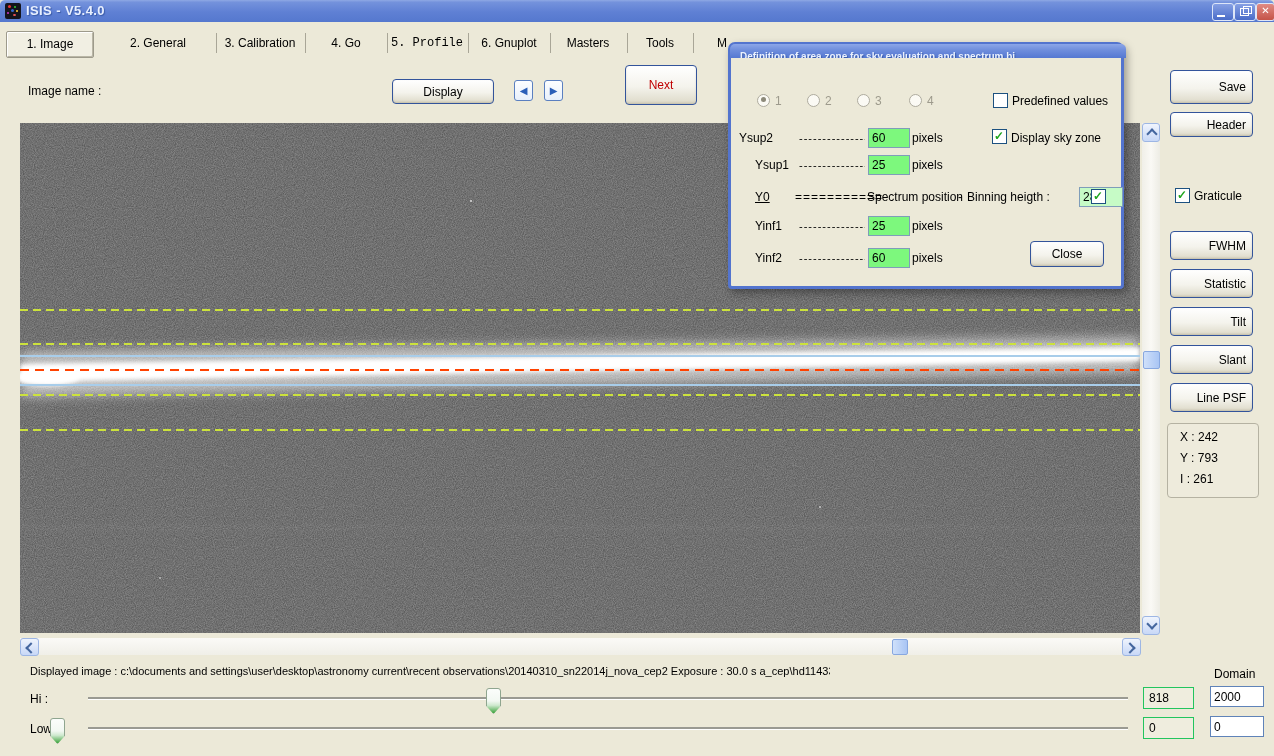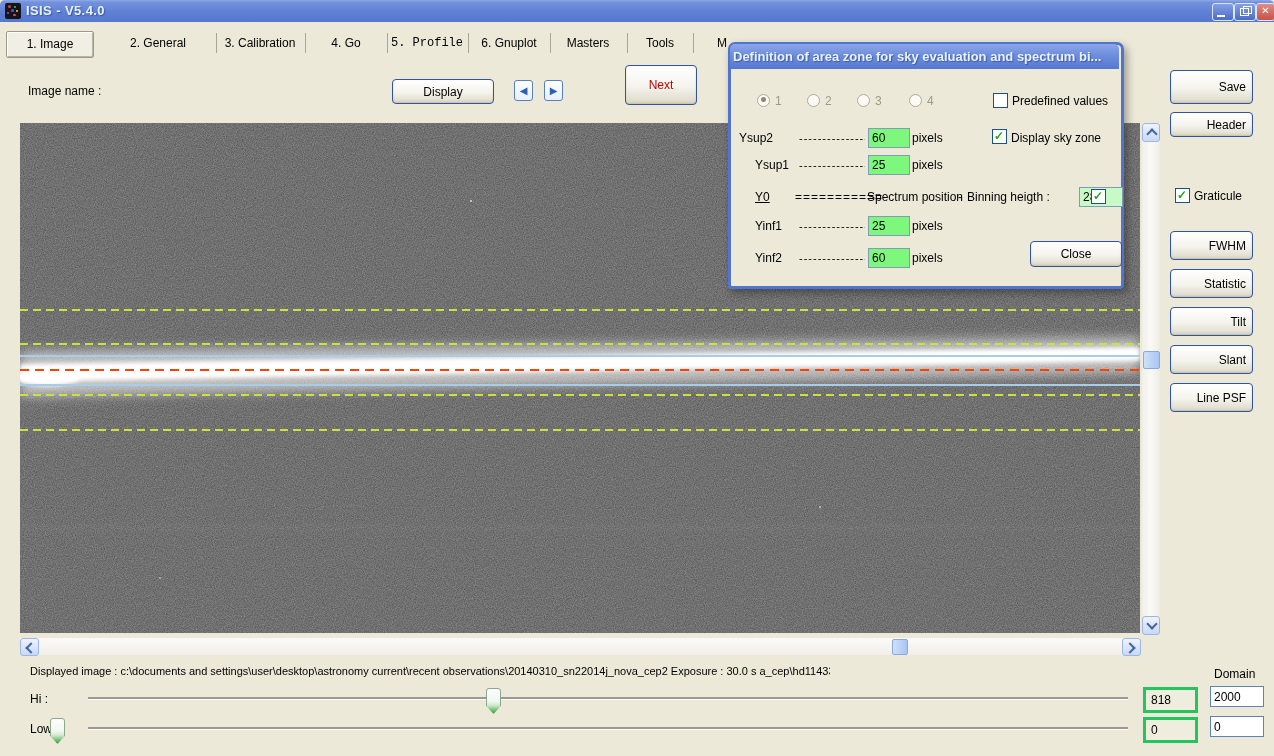--- a/index.html
+++ b/index.html
@@ -53,30 +53,30 @@
 
   
   .cb{width:13px;height:13px;background:#fff;border:1px solid #1C5180;display:inline-block;line-height:12px;}
   .cb .check{color:#1FA51F;font-weight:bold;font-size:12px;margin-left:1px;}
   .radio{width:11px;height:11px;border-radius:50%;border:1px solid #AEAB9E;background:#FBFAF4;display:inline-block;}
   .radio.sel::after{content:"";display:block;width:5px;height:5px;border-radius:50%;background:#8D8A7A;margin:2px auto;}
   .gray{color:#9D9A8C;}
 
   
   .dialog{left:728px;top:42px;width:390px;height:241px;border:3px solid #5374CE;border-radius:7px 7px 4px 4px;background:#ECE9D8;box-shadow:3px 4px 8px rgba(0,0,0,.35);z-index:50;}
-  .dialog-title{left:-1px;top:-1px;width:386px;height:25px;background:linear-gradient(180deg,#8CA6E8 0%,#6E8DDC 45%,#5578D2 100%);border-radius:5px 5px 0 0;color:#EAF1FF;font-weight:bold;font-size:13px;line-height:25px;padding-left:3px;text-shadow:1px 1px 1px #3A5BA8;white-space:nowrap;overflow:hidden;}
+  .dialog-title{left:-1px;top:-1px;width:386px;height:14px;background:linear-gradient(180deg,#8CA6E8 0%,#6E8DDC 45%,#5578D2 100%);border-radius:5px 5px 0 0;color:#EAF1FF;font-weight:bold;font-size:10px;line-height:25px;padding-left:10px;text-shadow:1px 1px 1px #3A5BA8;white-space:nowrap;overflow:hidden;}
   .green-input{background:#7DF87D;border:1px solid #7F9DB9;width:34px;height:18px;font-family:"Liberation Sans",sans-serif;font-size:12px;padding:0 3px;}
   .green-input.light{background:#C6FBC6;width:36px;margin-left:32px;}
   .dash-span{display:inline-block;width:66px;overflow:hidden;white-space:nowrap;letter-spacing:1px;font-size:11px;}
 
   
   .status{left:30px;top:665px;width:800px;white-space:nowrap;overflow:hidden;font-size:11px;}
   .slider-track{height:2px;background:#9A9A92;box-shadow:0 1px 0 #fff;}
   .slider-thumb{width:13px;height:24px;background:linear-gradient(180deg,#FBFDFB 0%,#F2F8F2 50%,#CFE9CF 68%,#3FA43F 100%);border:1px solid #8FA58F;border-radius:3px 3px 2px 2px;clip-path:polygon(0 0,100% 0,100% 68%,50% 100%,0 68%);}
-  .val-box{background:#EFEDDE;border:3px solid #22c55e;width:44px;height:20px;line-height:20px;padding-left:5px;}
+  .val-box{background:#EFEDDE;border:1px solid #22c55e;width:44px;height:20px;line-height:20px;padding-left:5px;}
   .domain-input{background:#fff;border:1px solid #5F83B9;width:46px;height:19px;font-family:"Liberation Sans",sans-serif;font-size:12px;padding:0 3px;}
 </style>
 </head>
 <body>
 
 <div id="app">
 
   <div class="abs titlebar">
     <div class="abs app-icon">
       <i style="left:3px;top:2px;width:3px;height:3px;background:#E33;"></i>
@@ -188,20 +188,25 @@
 
   <span class="abs cb" style="left:1175px;top:188px;"><span class="check">✓</span></span>
   <span class="abs lbl" style="left:1194px;top:189px;">Graticule</span>
 
   <button class="abs xp-btn side-btn" style="top:231px;height:29px;">FWHM</button>
   <button class="abs xp-btn side-btn" style="top:269px;height:29px;">Statistic</button>
   <button class="abs xp-btn side-btn" style="top:307px;height:29px;">Tilt</button>
   <button class="abs xp-btn side-btn" style="top:345px;height:29px;">Slant</button>
   <button class="abs xp-btn side-btn" style="top:383px;height:29px;">Line PSF</button>
 
+  <div class="abs info-box">
+    <div>X : 242</div>
+    <div>Y : 793</div>
+    <div>I : 261</div>
+  </div>
 
   <div class="abs dialog">
     <div class="abs dialog-title">Definition of area zone for sky evaluation and spectrum bi...</div>
 
     <span class="abs radio sel" style="left:26px;top:49px;"></span>
     <span class="abs gray" style="left:44px;top:49px;">1</span>
     <span class="abs radio" style="left:76px;top:49px;"></span>
     <span class="abs gray" style="left:94px;top:49px;">2</span>
     <span class="abs radio" style="left:126px;top:49px;"></span>
     <span class="abs gray" style="left:144px;top:49px;">3</span>
@@ -233,21 +238,21 @@
     <span class="abs lbl" style="left:24px;top:174px;">Yinf1</span>
     <span class="abs dash-span" style="left:68px;top:175px;">---------------------</span>
     <input class="abs green-input" style="left: 137px; top: 171px;" value="25">
     <span class="abs lbl" style="left:181px;top:174px;">pixels</span>
 
     <span class="abs lbl" style="left:24px;top:206px;">Yinf2</span>
     <span class="abs dash-span" style="left:68px;top:207px;">---------------------</span>
     <input class="abs green-input" style="left: 137px; top: 203px;" value="60">
     <span class="abs lbl" style="left:181px;top:206px;">pixels</span>
 
-    <button class="abs xp-btn" style="left:299px;top:196px;width:92px;height:26px;">Close</button>
+    <button class="abs xp-btn" style="left:299px;top:196px;width:74px;height:26px;">Close</button>
   </div>
 
   <div class="abs status">Displayed image : c:\documents and settings\user\desktop\astronomy current\recent observations\20140310_sn22014j_nova_cep2 Exposure : 30.0 s a_cep\hd11433</div>
 
   <span class="abs lbl" style="left:30px;top:692px;">Hi :</span>
   <div class="abs slider-track" style="left:88px;top:697px;width:1040px;"></div>
   <div class="abs slider-thumb" style="left:486px;top:688px;"></div>
   <div class="abs val-box" style="left:1143px;top:687px;">818</div>
 
   <span class="abs lbl" style="left:1214px;top:667px;">Domain</span>

